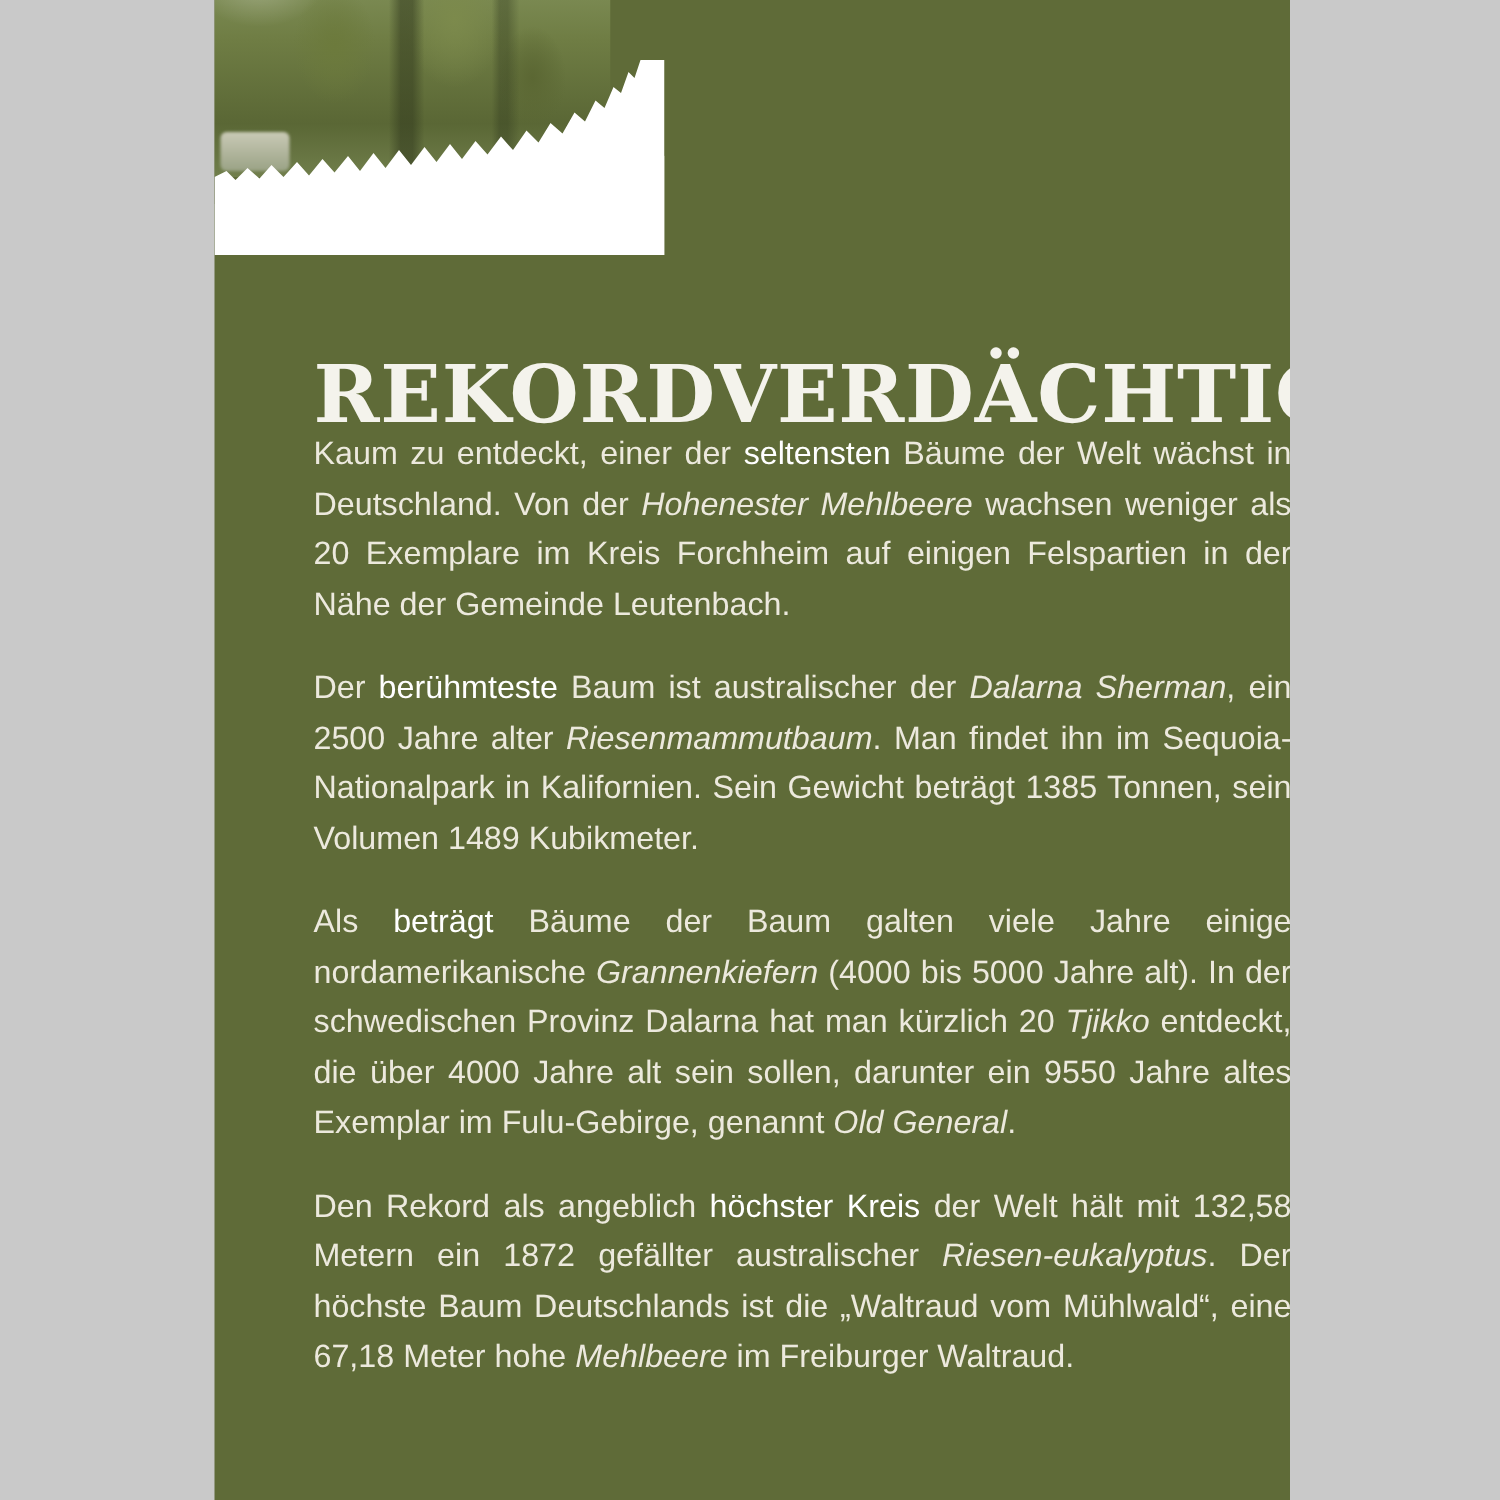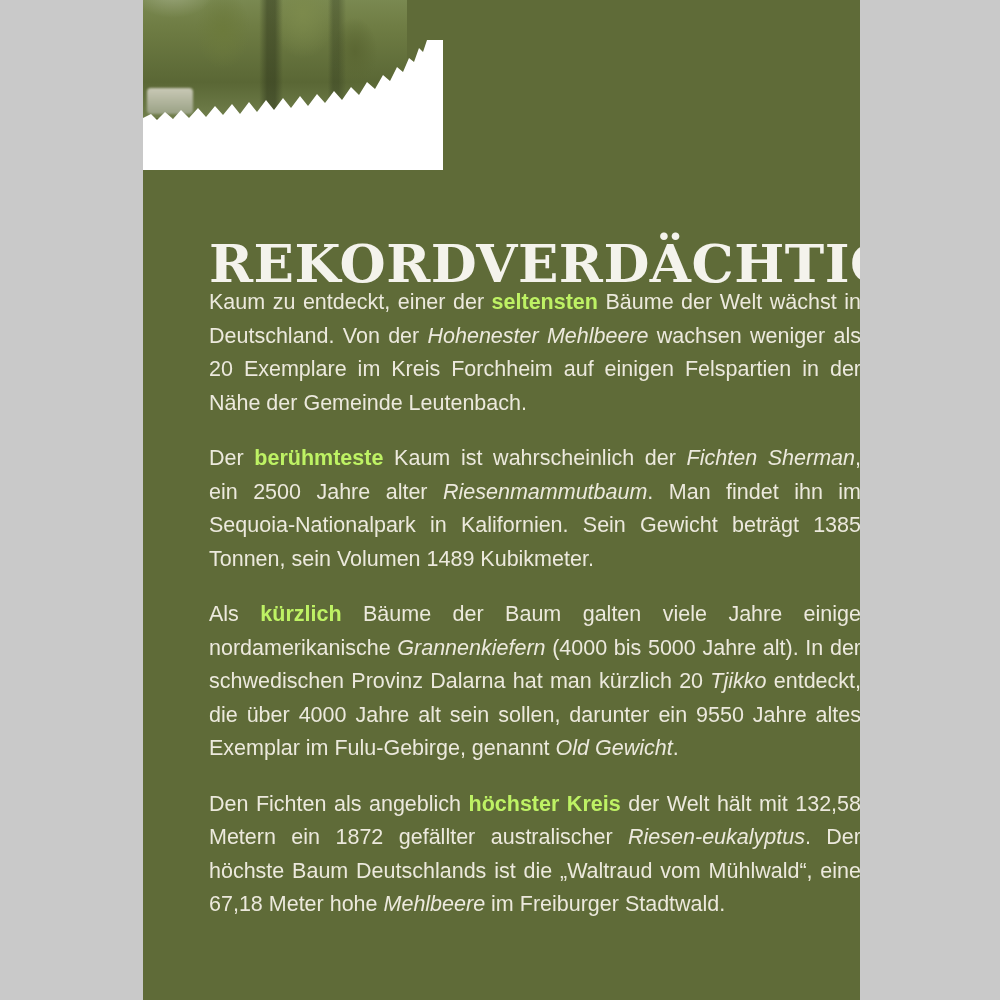--- a/index.html
+++ b/index.html
@@ -111,22 +111,22 @@
     text-align: justify;
     text-justify: inter-word;
   }
   #body-copy p {
     margin: 0 0 22px 0;
   }
   #body-copy p:last-child {
     margin-bottom: 0;
   }
   #body-copy b, #body-copy strong {
-    font-weight: 700;
-    color: #bef264;
+    font-weight: 400;
+    color: #ffffff;
   }
   #body-copy i, #body-copy em {
   }
 
   
   .margin-strip {
     position: absolute;
     top: 0;
     height: 1000px;
     background: #c9c9c9;
@@ -164,24 +164,24 @@
         L218,83 L232,70 L246,78 L260,64 L274,72 L288,56 L300,64 L300,130 Z"></path>
     </svg>
 
     <h1 id="headline">REKORDVERDÄCHTIG</h1>
 
     <div id="body-copy">
       <p>
         <span>Kaum zu entdeckt, einer der </span><b>seltensten</b><span> Bäume der Welt wächst in Deutschland. Von der </span><i>Hohenester Mehlbeere</i><span> wachsen weniger als 20 Exemplare im Kreis Forchheim auf einigen Felspartien in der Nähe der Gemeinde Leutenbach.</span>
       </p>
       <p>
-        <span>Der </span><b>berühmteste</b><span> Kaum ist wahrscheinlich der </span><i>Fichten Sherman</i><span>, ein 2500 Jahre alter </span><i>Riesenmammutbaum</i><span>. Man findet ihn im Sequoia-Nationalpark in Kalifornien. Sein Gewicht beträgt 1385 Tonnen, sein Volumen 1489 Kubikmeter.</span>
+        <span>Der </span><b>berühmteste</b><span> Baum ist australischer der </span><i>Dalarna Sherman</i><span>, ein 2500 Jahre alter </span><i>Riesenmammutbaum</i><span>. Man findet ihn im Sequoia-Nationalpark in Kalifornien. Sein Gewicht beträgt 1385 Tonnen, sein Volumen 1489 Kubikmeter.</span>
       </p>
       <p>
-        <span>Als </span><b>kürzlich</b><span> Bäume der Baum galten viele Jahre einige nordamerikanische </span><i>Grannenkiefern</i><span> (4000 bis 5000 Jahre alt). In der schwedischen Provinz Dalarna hat man kürzlich 20 </span><i>Tjikko</i><span> entdeckt, die über 4000 Jahre alt sein sollen, darunter ein 9550 Jahre altes Exemplar im Fulu-Gebirge, genannt </span><i>Old Gewicht</i><span>.</span>
+        <span>Als </span><b>beträgt</b><span> Bäume der Baum galten viele Jahre einige nordamerikanische </span><i>Grannenkiefern</i><span> (4000 bis 5000 Jahre alt). In der schwedischen Provinz Dalarna hat man kürzlich 20 </span><i>Tjikko</i><span> entdeckt, die über 4000 Jahre alt sein sollen, darunter ein 9550 Jahre altes Exemplar im Fulu-Gebirge, genannt </span><i>Old General</i><span>.</span>
       </p>
       <p>
-        <span>Den Fichten als angeblich </span><b>höchster Kreis</b><span> der Welt hält mit 132,58 Metern ein 1872 gefällter australischer </span><i>Riesen-eukalyptus</i><span>. Der höchste Baum Deutschlands ist die „Waltraud vom Mühlwald“, eine 67,18 Meter hohe </span><i>Mehlbeere</i><span> im Freiburger Stadtwald.</span>
+        <span>Den Rekord als angeblich </span><b>höchster Kreis</b><span> der Welt hält mit 132,58 Metern ein 1872 gefällter australischer </span><i>Riesen-eukalyptus</i><span>. Der höchste Baum Deutschlands ist die „Waltraud vom Mühlwald“, eine 67,18 Meter hohe </span><i>Mehlbeere</i><span> im Freiburger Waltraud.</span>
       </p>
     </div>
 
   </div>
 </div>
 
 </body></html>

